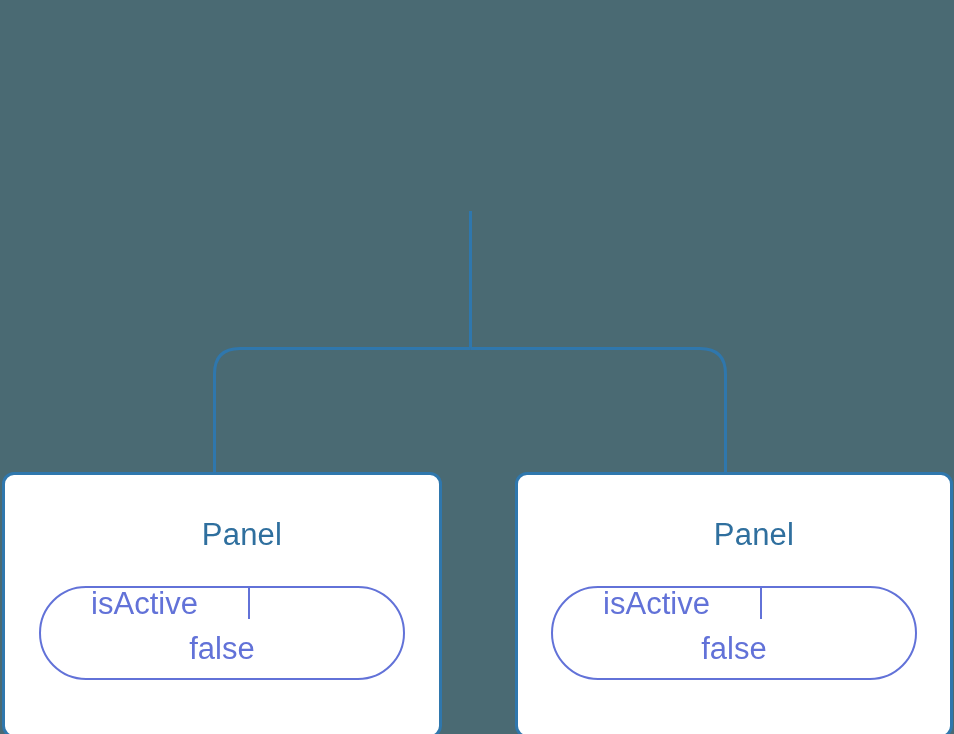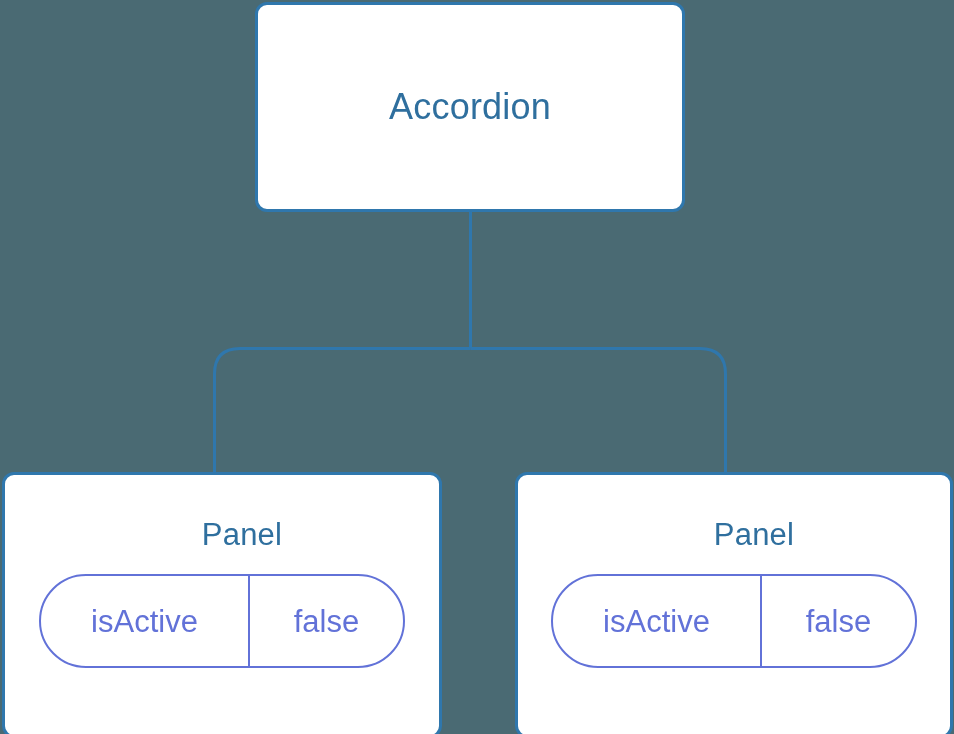--- a/index.html
+++ b/index.html
@@ -68,29 +68,30 @@
     font-weight: 400;
     letter-spacing: 0.2px;
     line-height: 1;
     white-space: nowrap;
   }
   .node-root .node-title  { font-size: 36px; }
   .node-child .node-title { font-size: 31px; margin-left: 40px; }
 
   
   .prop-pill {
-    margin-top: 24px;
+    margin-top: 36px;
     height: 94px;
     display: flex;
     align-items: stretch;
     border: 2px solid #6272d8;
     border-radius: 48px;
     background: #ffffff;
     box-sizing: border-box;
     overflow: hidden;
+    flex-direction: column;
   }
   .node-child.left  .prop-pill { width: 366px; }
   .node-child.right .prop-pill { width: 366px; }
 
   .prop-key,
   .prop-value {
     display: flex;
     align-items: center;
     justify-content: center;
     color: #6272d8;
@@ -114,23 +115,20 @@
 
   <svg id="connectors" viewBox="0 0 954 734" width="954" height="734" xmlns="http://www.w3.org/2000/svg">
 
     <path d="M 470.5 211 L 470.5 348.5" fill="none" stroke="#2f77ad" stroke-width="3"></path>
 
     <path d="M 470.5 348.5 L 240 348.5 Q 214.5 348.5 214.5 374 L 214.5 474" fill="none" stroke="#2f77ad" stroke-width="3"></path>
 
     <path d="M 470.5 348.5 L 700 348.5 Q 725.5 348.5 725.5 374 L 725.5 474" fill="none" stroke="#2f77ad" stroke-width="3"></path>
   </svg>
 
-  <div class="node node-root">
-    <div class="node-title">Accordion</div>
-  </div>
 
   <div class="node node-child left">
     <div class="node-title">Panel</div>
     <div class="prop-pill">
       <div class="prop-key">isActive</div>
       <div class="prop-value">false</div>
     </div>
   </div>
 
   <div class="node node-child right">

